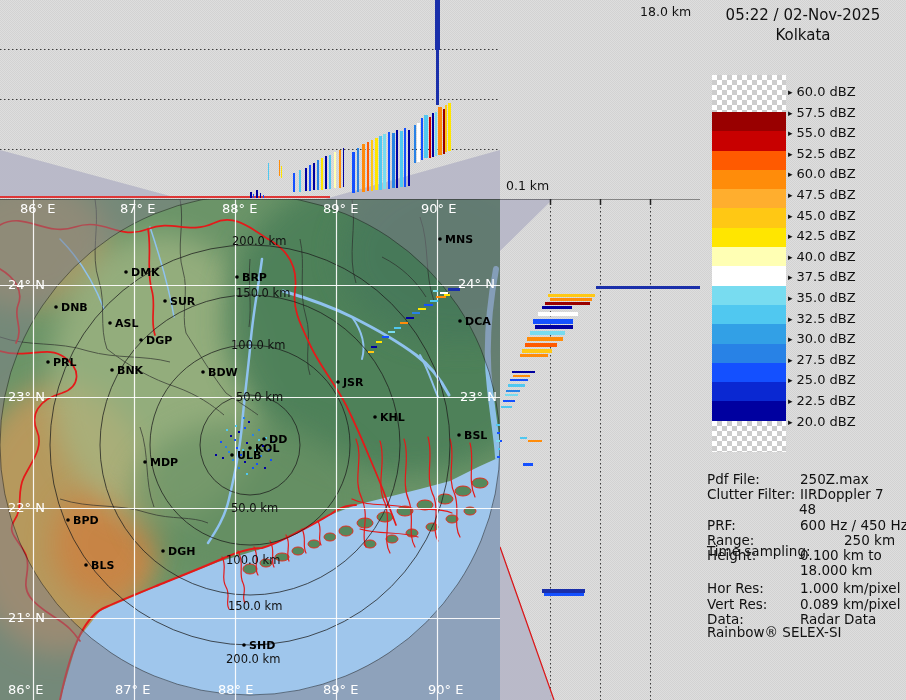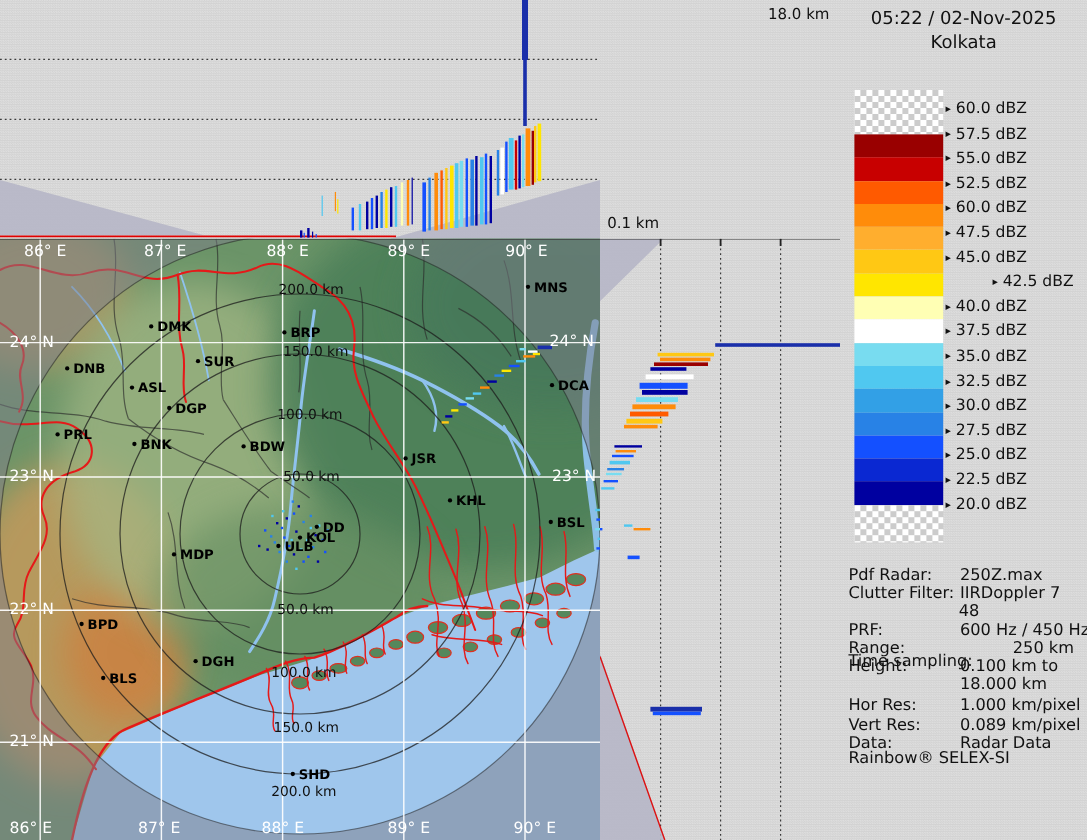--- a/index.html
+++ b/index.html
@@ -404,34 +404,34 @@
       <div class="band checker" style="height: 31px;"></div>
     </div>
 <div id="legend-labels">
       <div class="legend-row" style="top: 91px;"><span class="arr">▸</span><span>60.0 dBZ</span></div>
       <div class="legend-row" style="top: 111.6px;"><span class="arr">▸</span><span>57.5 dBZ</span></div>
       <div class="legend-row" style="top: 132.2px;"><span class="arr">▸</span><span>55.0 dBZ</span></div>
       <div class="legend-row" style="top: 152.8px;"><span class="arr">▸</span><span>52.5 dBZ</span></div>
       <div class="legend-row" style="top: 173.4px;"><span class="arr">▸</span><span>60.0 dBZ</span></div>
       <div class="legend-row" style="top: 194px;"><span class="arr">▸</span><span>47.5 dBZ</span></div>
       <div class="legend-row" style="top: 214.6px;"><span class="arr">▸</span><span>45.0 dBZ</span></div>
-      <div class="legend-row" style="top: 235.2px; margin-left: 39px;"><span class="arr">▸</span><span>42.5 dBZ</span></div>
+      <div class="legend-row" style="top: 235.2px;"><span class="arr">▸</span><span>42.5 dBZ</span></div>
       <div class="legend-row" style="top: 255.8px;"><span class="arr">▸</span><span>40.0 dBZ</span></div>
       <div class="legend-row" style="top: 276.4px;"><span class="arr">▸</span><span>37.5 dBZ</span></div>
       <div class="legend-row" style="top: 297px;"><span class="arr">▸</span><span>35.0 dBZ</span></div>
       <div class="legend-row" style="top: 317.6px;"><span class="arr">▸</span><span>32.5 dBZ</span></div>
       <div class="legend-row" style="top: 338.2px;"><span class="arr">▸</span><span>30.0 dBZ</span></div>
       <div class="legend-row" style="top: 358.8px;"><span class="arr">▸</span><span>27.5 dBZ</span></div>
       <div class="legend-row" style="top: 379.4px;"><span class="arr">▸</span><span>25.0 dBZ</span></div>
       <div class="legend-row" style="top: 400px;"><span class="arr">▸</span><span>22.5 dBZ</span></div>
       <div class="legend-row" style="top: 420.6px;"><span class="arr">▸</span><span>20.0 dBZ</span></div>
     </div>
 
 <div id="info-block">
-      <div class="info-line" style="left: 707px; top: 471px;">Pdf Radar:</div>
+      <div class="info-line" style="left: 707px; top: 471px;">Pdf File:</div>
       <div class="info-line" style="left: 800px; top: 471px;">250Z.max</div>
       <div class="info-line" style="left: 707px; top: 486.2px;">Clutter Filter:</div>
       <div class="info-line" style="left: 800px; top: 486.2px;">IIRDoppler 7</div>
       <div class="info-line" style="left: 707px; top: 501.4px; margin-top: 42px;">Time sampling:</div>
       <div class="info-line" style="left: 799px; top: 501.4px;">48</div>
       <div class="info-line" style="left: 707px; top: 516.6px;">PRF:</div>
       <div class="info-line" style="left: 800px; top: 516.6px;">600 Hz / 450 Hz</div>
       <div class="info-line" style="left: 707px; top: 531.8px;">Range:</div>
       <div class="info-line" style="left: 800px; top: 531.8px; margin-left: 44px;">250 km</div>
       <div class="info-line" style="left: 707px; top: 547px;">Height:</div>

